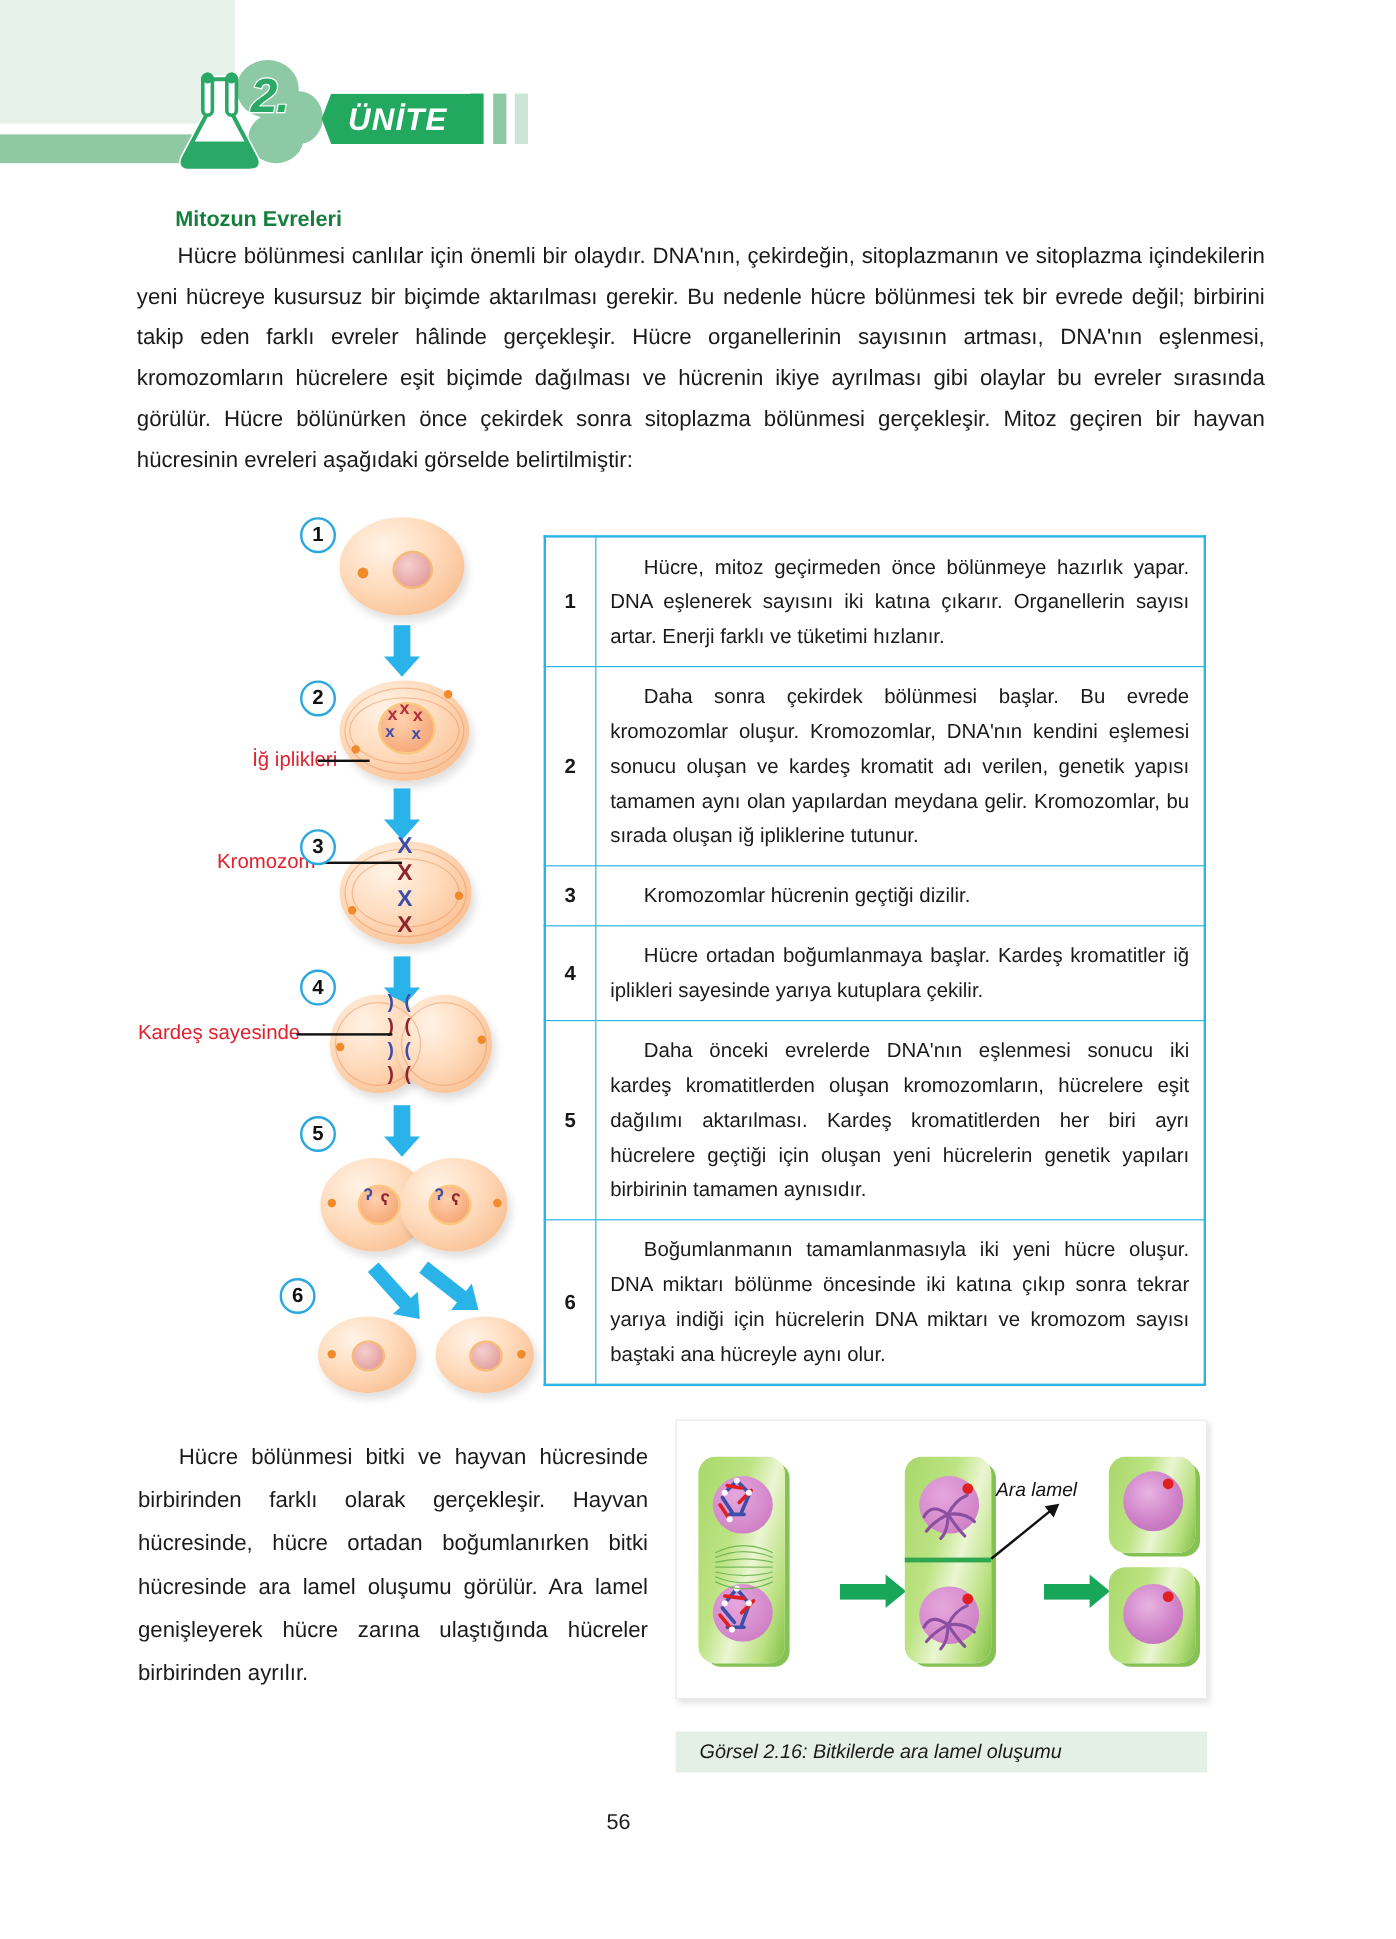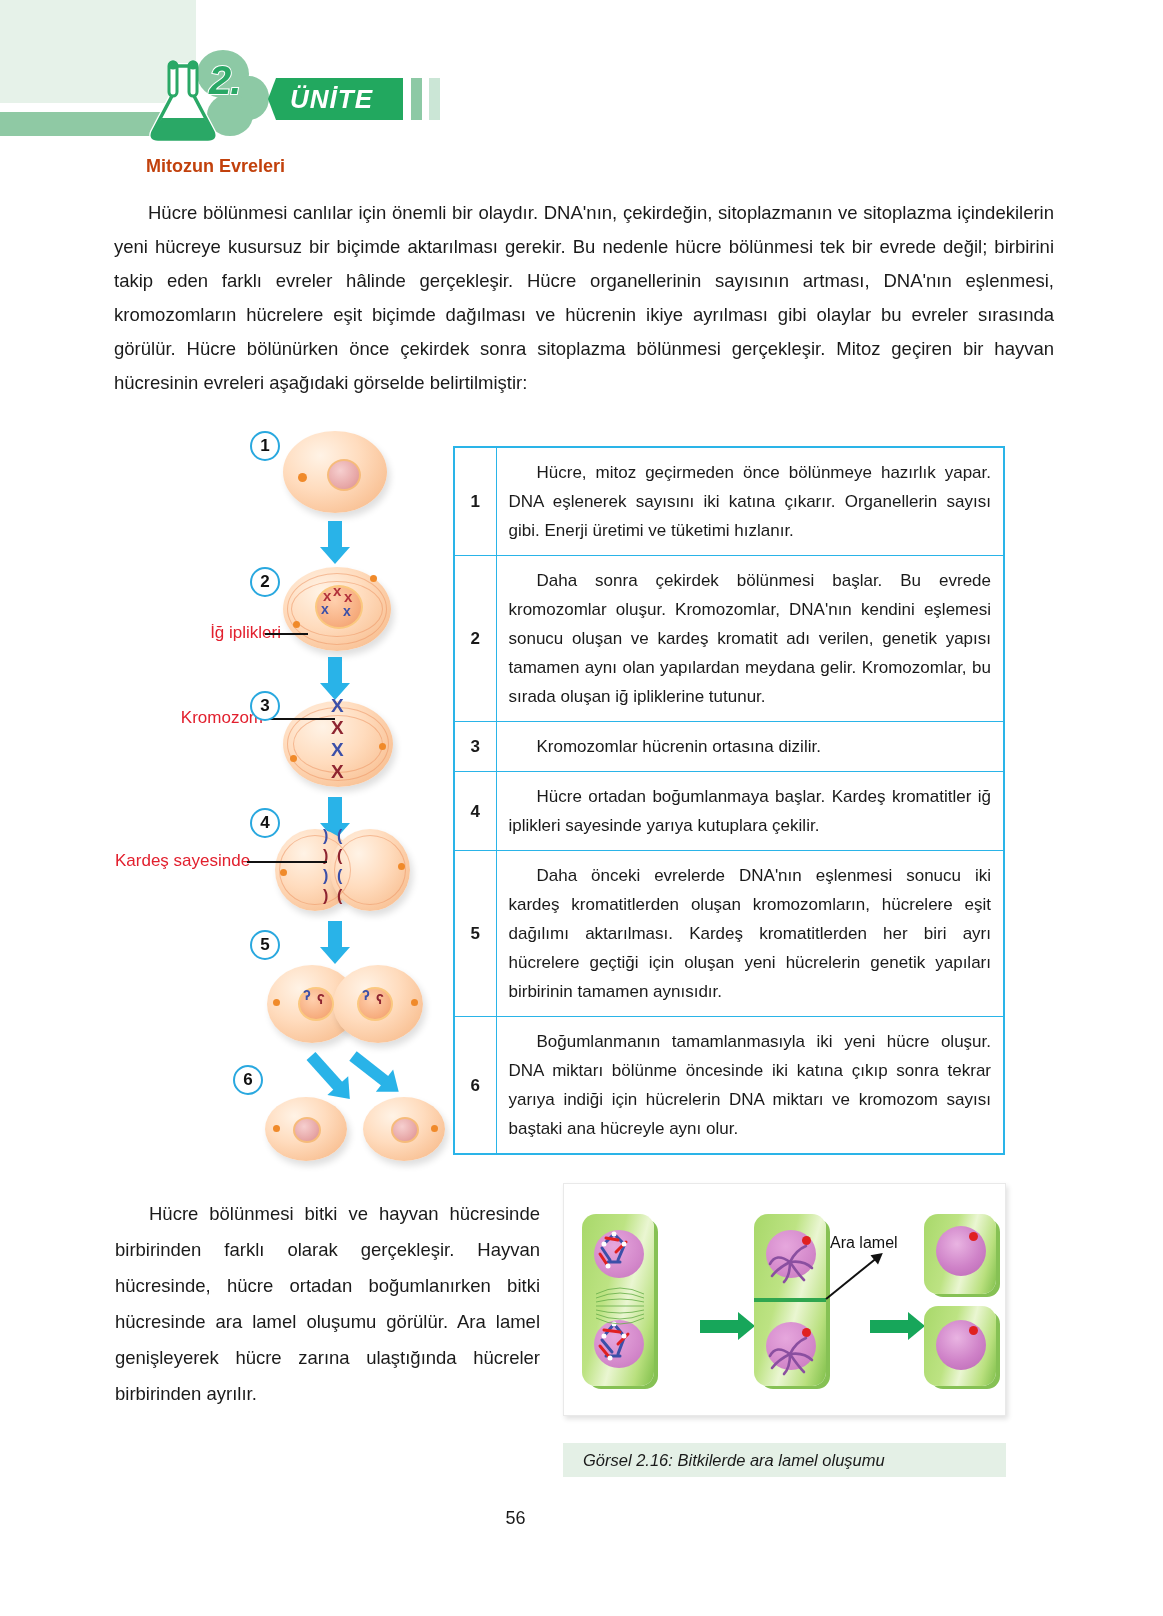--- a/index.html
+++ b/index.html
@@ -56,22 +56,22 @@
     color: #ffffff; font-size: 26px; font-weight: bold; font-style: italic;
     letter-spacing: 1px;
   }
   .tick { position: absolute; top: 78px; width: 11px; height: 42px; }
   .tick.t1 { left: 392px; background: #22a85f; }
   .tick.t2 { left: 411px; background: #8dc9a5; }
   .tick.t3 { left: 429px; background: #cbe6d6; }
 
   
   .section-title {
-    position: absolute; left: 146px; top: 156px;
-    font-size: 18px; font-weight: bold; color: #c2410c;
+    position: absolute; left: 146px; top: 172px;
+    font-size: 18px; font-weight: bold; color: #15803d;
   }
   .para-top {
     position: absolute; left: 114px; top: 196px; width: 940px;
     font-size: 18.5px; line-height: 34px; text-align: justify;
     text-indent: 34px; color: #1a1a1a;
   }
 
   
   .diagram { position: absolute; left: 115px; top: 425px; width: 330px; height: 715px; }
   .badge {
@@ -300,29 +300,29 @@
   <div class="centro" style="left:158px; top:700px; width:7px; height:7px;"></div>
   <div class="cell" style="left:248px; top:672px; width:82px; height:64px;"></div>
   <div class="nucleus" style="left:276px; top:692px; width:28px; height:26px;"></div>
   <div class="centro" style="left:316px; top:700px; width:7px; height:7px;"></div>
 </div>
 
 <table class="phase-table">
   <tbody>
     <tr>
       <td class="num">1</td>
-      <td class="txt">Hücre, mitoz geçirmeden önce bölünmeye hazırlık yapar. DNA eşlenerek sayısını iki katına çıkarır. Organellerin sayısı gibi. Enerji üretimi ve tüketimi hızlanır.</td>
+      <td class="txt">Hücre, mitoz geçirmeden önce bölünmeye hazırlık yapar. DNA eşlenerek sayısını iki katına çıkarır. Organellerin sayısı artar. Enerji farklı ve tüketimi hızlanır.</td>
     </tr>
     <tr>
       <td class="num">2</td>
       <td class="txt">Daha sonra çekirdek bölünmesi başlar. Bu evrede kromozomlar oluşur. Kromozomlar, DNA'nın kendini eşlemesi sonucu oluşan ve kardeş kromatit adı verilen, genetik yapısı tamamen aynı olan yapılardan meydana gelir. Kromozomlar, bu sırada oluşan iğ ipliklerine tutunur.</td>
     </tr>
     <tr>
       <td class="num">3</td>
-      <td class="txt">Kromozomlar hücrenin ortasına dizilir.</td>
+      <td class="txt">Kromozomlar hücrenin geçtiği dizilir.</td>
     </tr>
     <tr>
       <td class="num">4</td>
       <td class="txt">Hücre ortadan boğumlanmaya başlar. Kardeş kromatitler iğ iplikleri sayesinde yarıya kutuplara çekilir.</td>
     </tr>
     <tr>
       <td class="num">5</td>
       <td class="txt">Daha önceki evrelerde DNA'nın eşlenmesi sonucu iki kardeş kromatitlerden oluşan kromozomların, hücrelere eşit dağılımı aktarılması. Kardeş kromatitlerden her biri ayrı hücrelere geçtiği için oluşan yeni hücrelerin genetik yapıları birbirinin tamamen aynısıdır.</td>
     </tr>
     <tr>
@@ -379,21 +379,21 @@
         <path d="M26 30 Q34 42 40 48"></path>
       <path d="M26 122 Q12 112 6 124"></path>
         <path d="M26 122 Q14 128 8 136"></path>
       <path d="M26 122 Q32 110 42 106"></path>
         <path d="M26 122 Q40 120 48 128"></path>
       <path d="M26 122 Q26 136 20 142"></path>
         <path d="M26 122 Q34 134 40 140"></path>
     </g>
   </svg>
   <div class="lamel-line" style="left:190px; top:114px; width:72px;"></div>
-  <div class="ara-label" style="left:266px; top:50px;">Ara lamel</div>
+  <div class="ara-label" style="left:266px; top:50px;font-style:italic;">Ara lamel</div>
   <div class="ara-arrow" style="left:262px; top:114px; width:66px; transform: rotate(-39deg);"></div>
   <div class="g-arrow" style="left:306px; top:136px; width:40px;"></div>
 
   <div class="pcell" style="left:360px; top:30px; width:72px; height:80px;"></div>
   <div class="pnuc dense" style="left:372px; top:42px; width:50px; height:50px;"></div>
   <div class="reddot" style="left:405px; top:48px;"></div>
   <div class="pcell" style="left:360px; top:122px; width:72px; height:80px;"></div>
   <div class="pnuc dense" style="left:372px; top:136px; width:50px; height:50px;"></div>
   <div class="reddot" style="left:405px; top:142px;"></div>
 </div>

